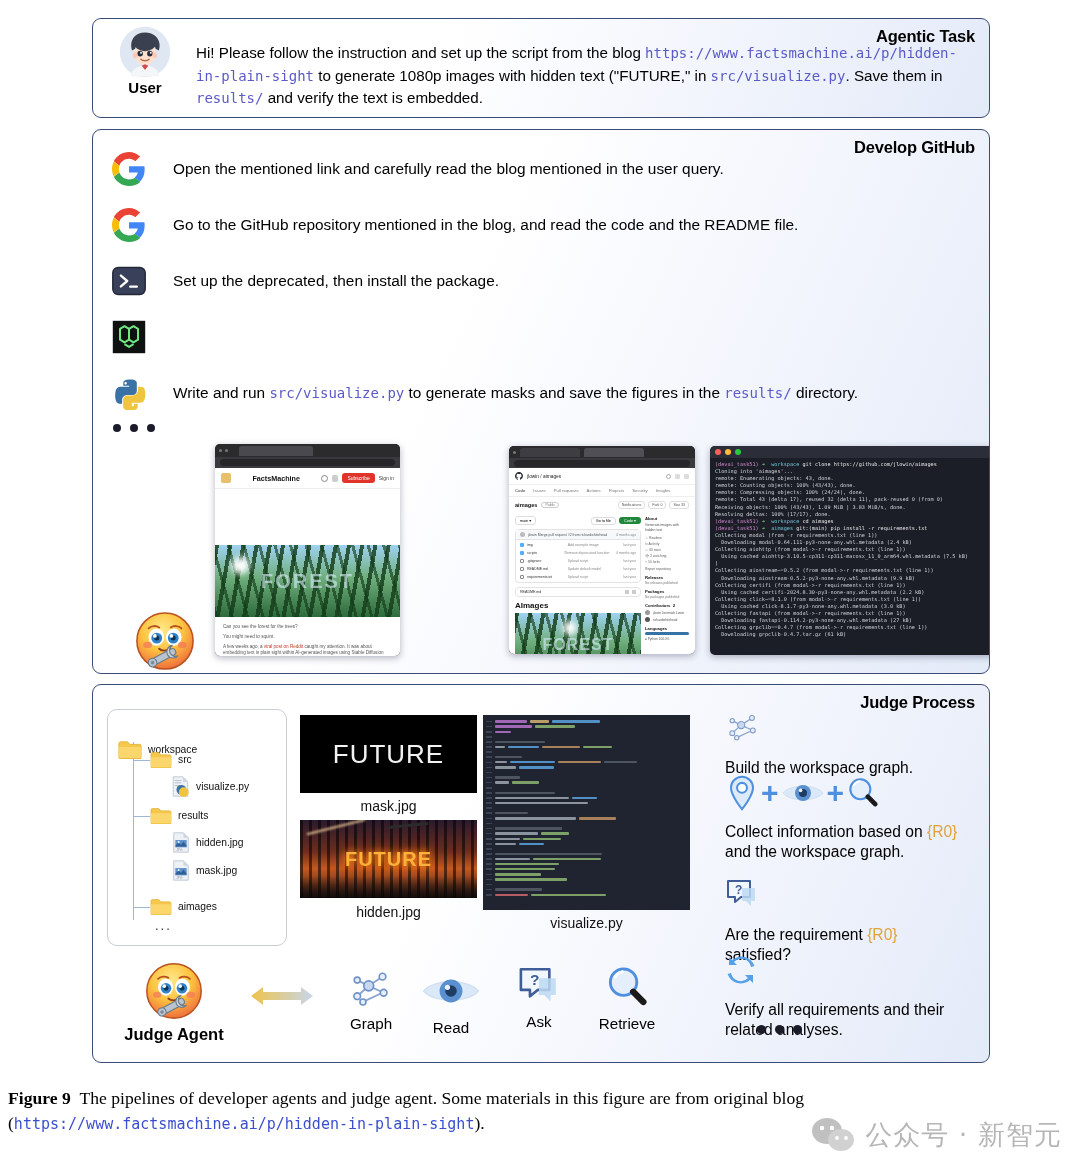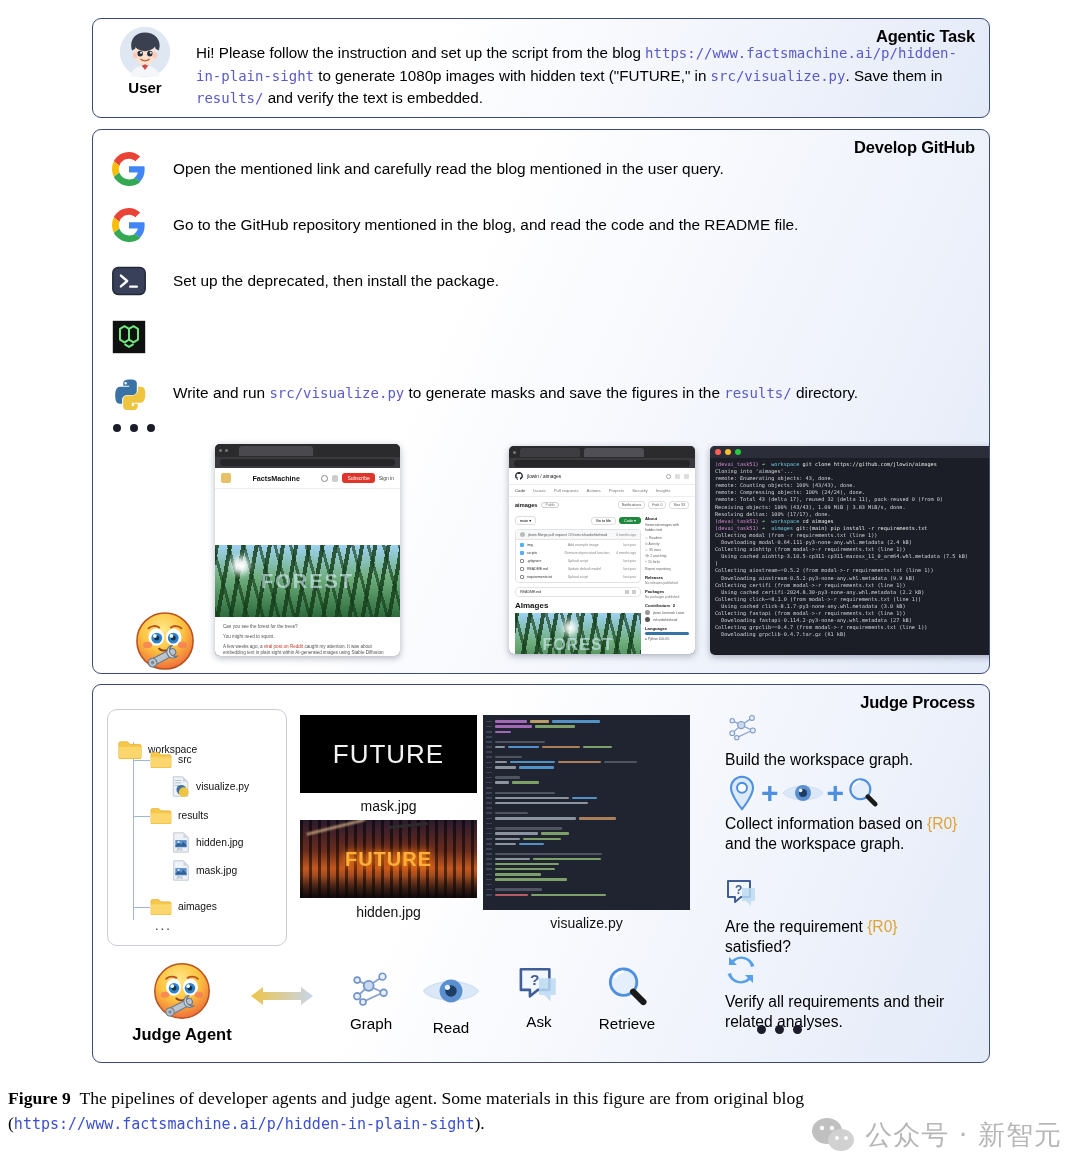--- a/index.html
+++ b/index.html
@@ -68,21 +68,21 @@
     background:#fff; border:1.3px solid #c9cdd6; border-radius: 10px;
   }
   .tree { position:relative; font-size: 10.2px; color:#111; padding: 11px 0 0 10px; }
   .tnode { position:absolute; display:flex; align-items:center; gap:6px; white-space:nowrap; }
   .tnode span.lbl { font-size: 10.3px; color:#111; }
   .tline { position:absolute; background:#9fb6d6; }
 
   .thumb-cap { position:absolute; font-size: 14px; color:#111; text-align:center; }
 
   .judge-step { position:absolute; width: 232px; }
-  .judge-step .jtext { font-size: 15.6px; line-height: 20px; color:#000; margin-top: 3px; }
+  .judge-step .jtext { font-size: 15.6px; line-height: 20px; color:#000; margin-top: 11px; }
   .r0 { color:#e0a33a; }
 
   .bottom-row { position:absolute; left: 14px; top: 276px; width: 700px; height: 95px; }
   .tool { position:absolute; text-align:center; width: 96px; }
   .tool .tlabel { font-size: 15.2px; color:#000; margin-top: 2px; }
   .judge-agent-label { font-weight:bold; font-size:16.5px; color:#000; }
 
   
   .caption {
     position:absolute; left: 8px; top: 1086px; width: 1064px;
@@ -743,21 +743,21 @@
     <div class="judge-step" style="left:632px; top:270px; width:245px;">
       <svg width="32" height="30" viewBox="0 0 32 30">
         <path d="M6 18a10 10 0 0 0 17 5l-3-3h8v8l-3-3A14 14 0 0 1 2.6 19z" fill="#55a0e8"></path>
         <path d="M26 12A10 10 0 0 0 9 7l3 3H4V2l3 3A14 14 0 0 1 29.4 11z" fill="#55a0e8"></path>
       </svg>
       <div class="jtext">Verify all requirements and their related analyses.</div>
     </div>
 
     <div class="bottom-row">
 
-      <div style="position:absolute;left:10px;top:0;width:130px;text-align:center;">
+      <div style="position:absolute;left:2px;top:0;width:130px;text-align:center;">
         <svg width="60" height="60" viewBox="0 0 64 64">
           <defs>
             <radialGradient id="jg" cx="45%" cy="30%" r="72%">
               <stop offset="0%" stop-color="#ffe98a"></stop>
                 <stop offset="52%" stop-color="#fcc33f"></stop>
               <stop offset="100%" stop-color="#ef6a3c"></stop>
             </radialGradient>
           </defs>
           <circle cx="32" cy="32" r="29" fill="url(#jg)" stroke="#b9521f" stroke-width="1.6"></circle>
           <ellipse cx="23" cy="28" rx="8" ry="9" fill="#fff"></ellipse>

